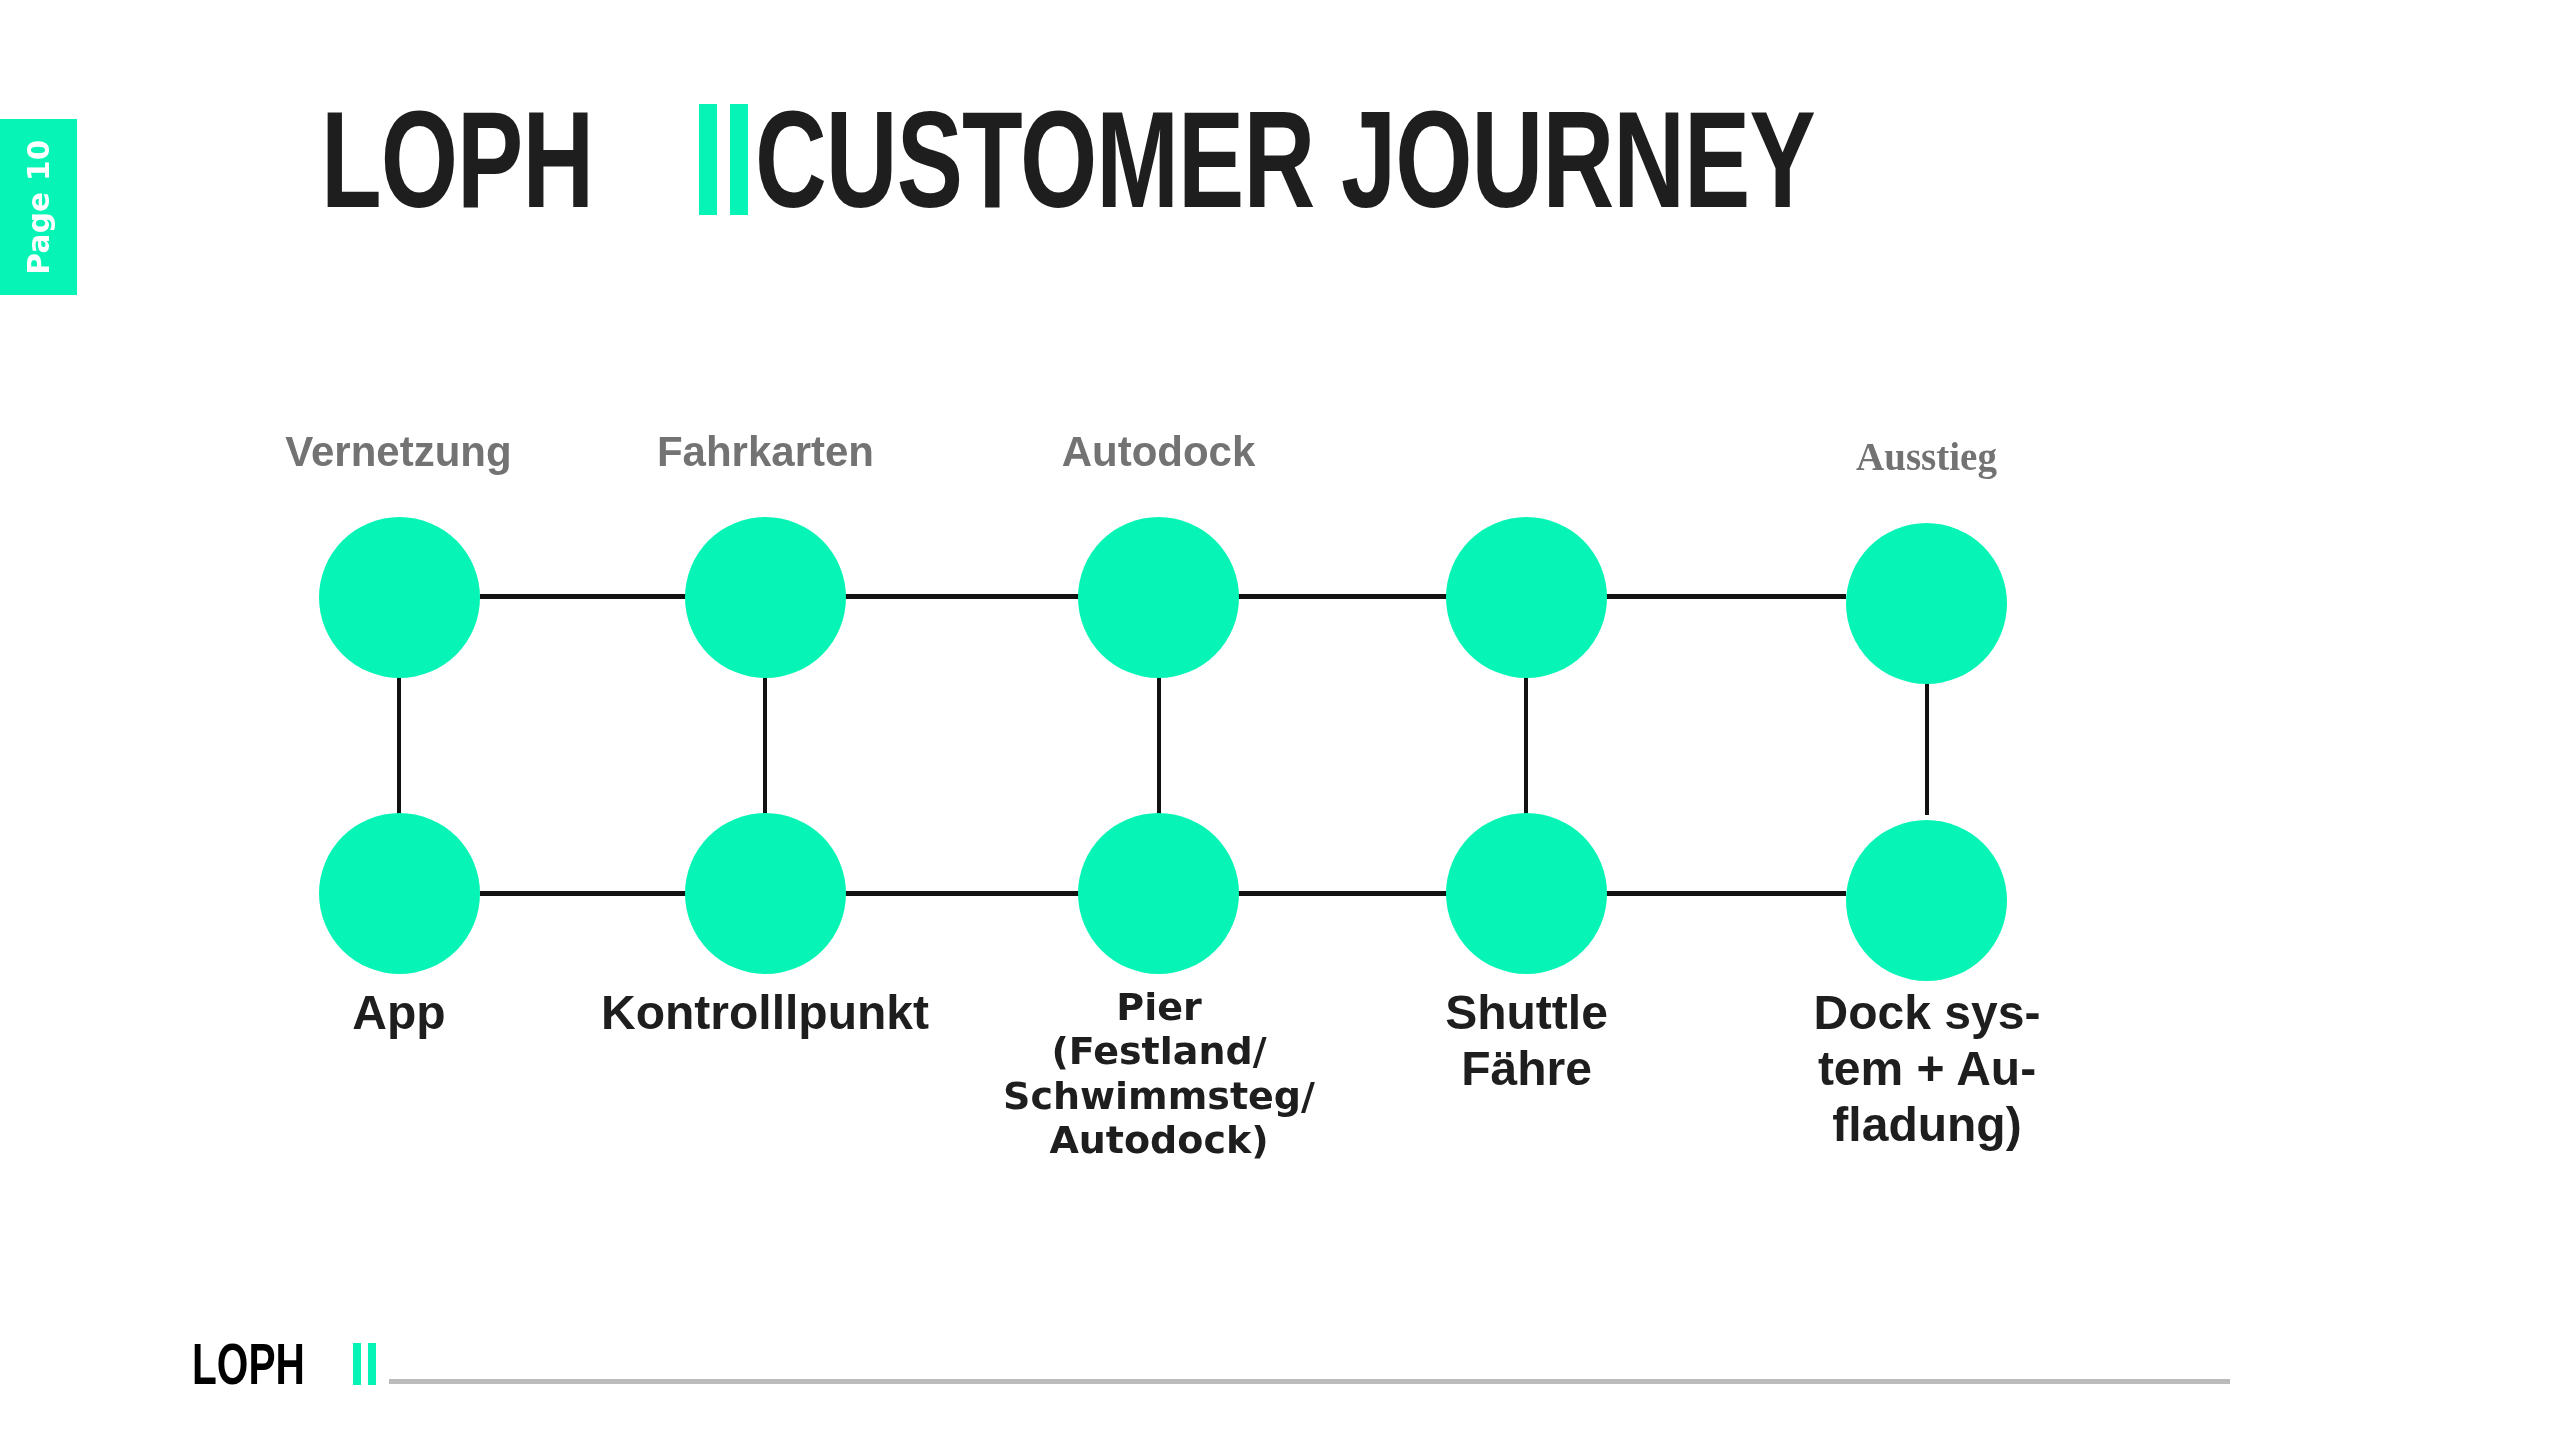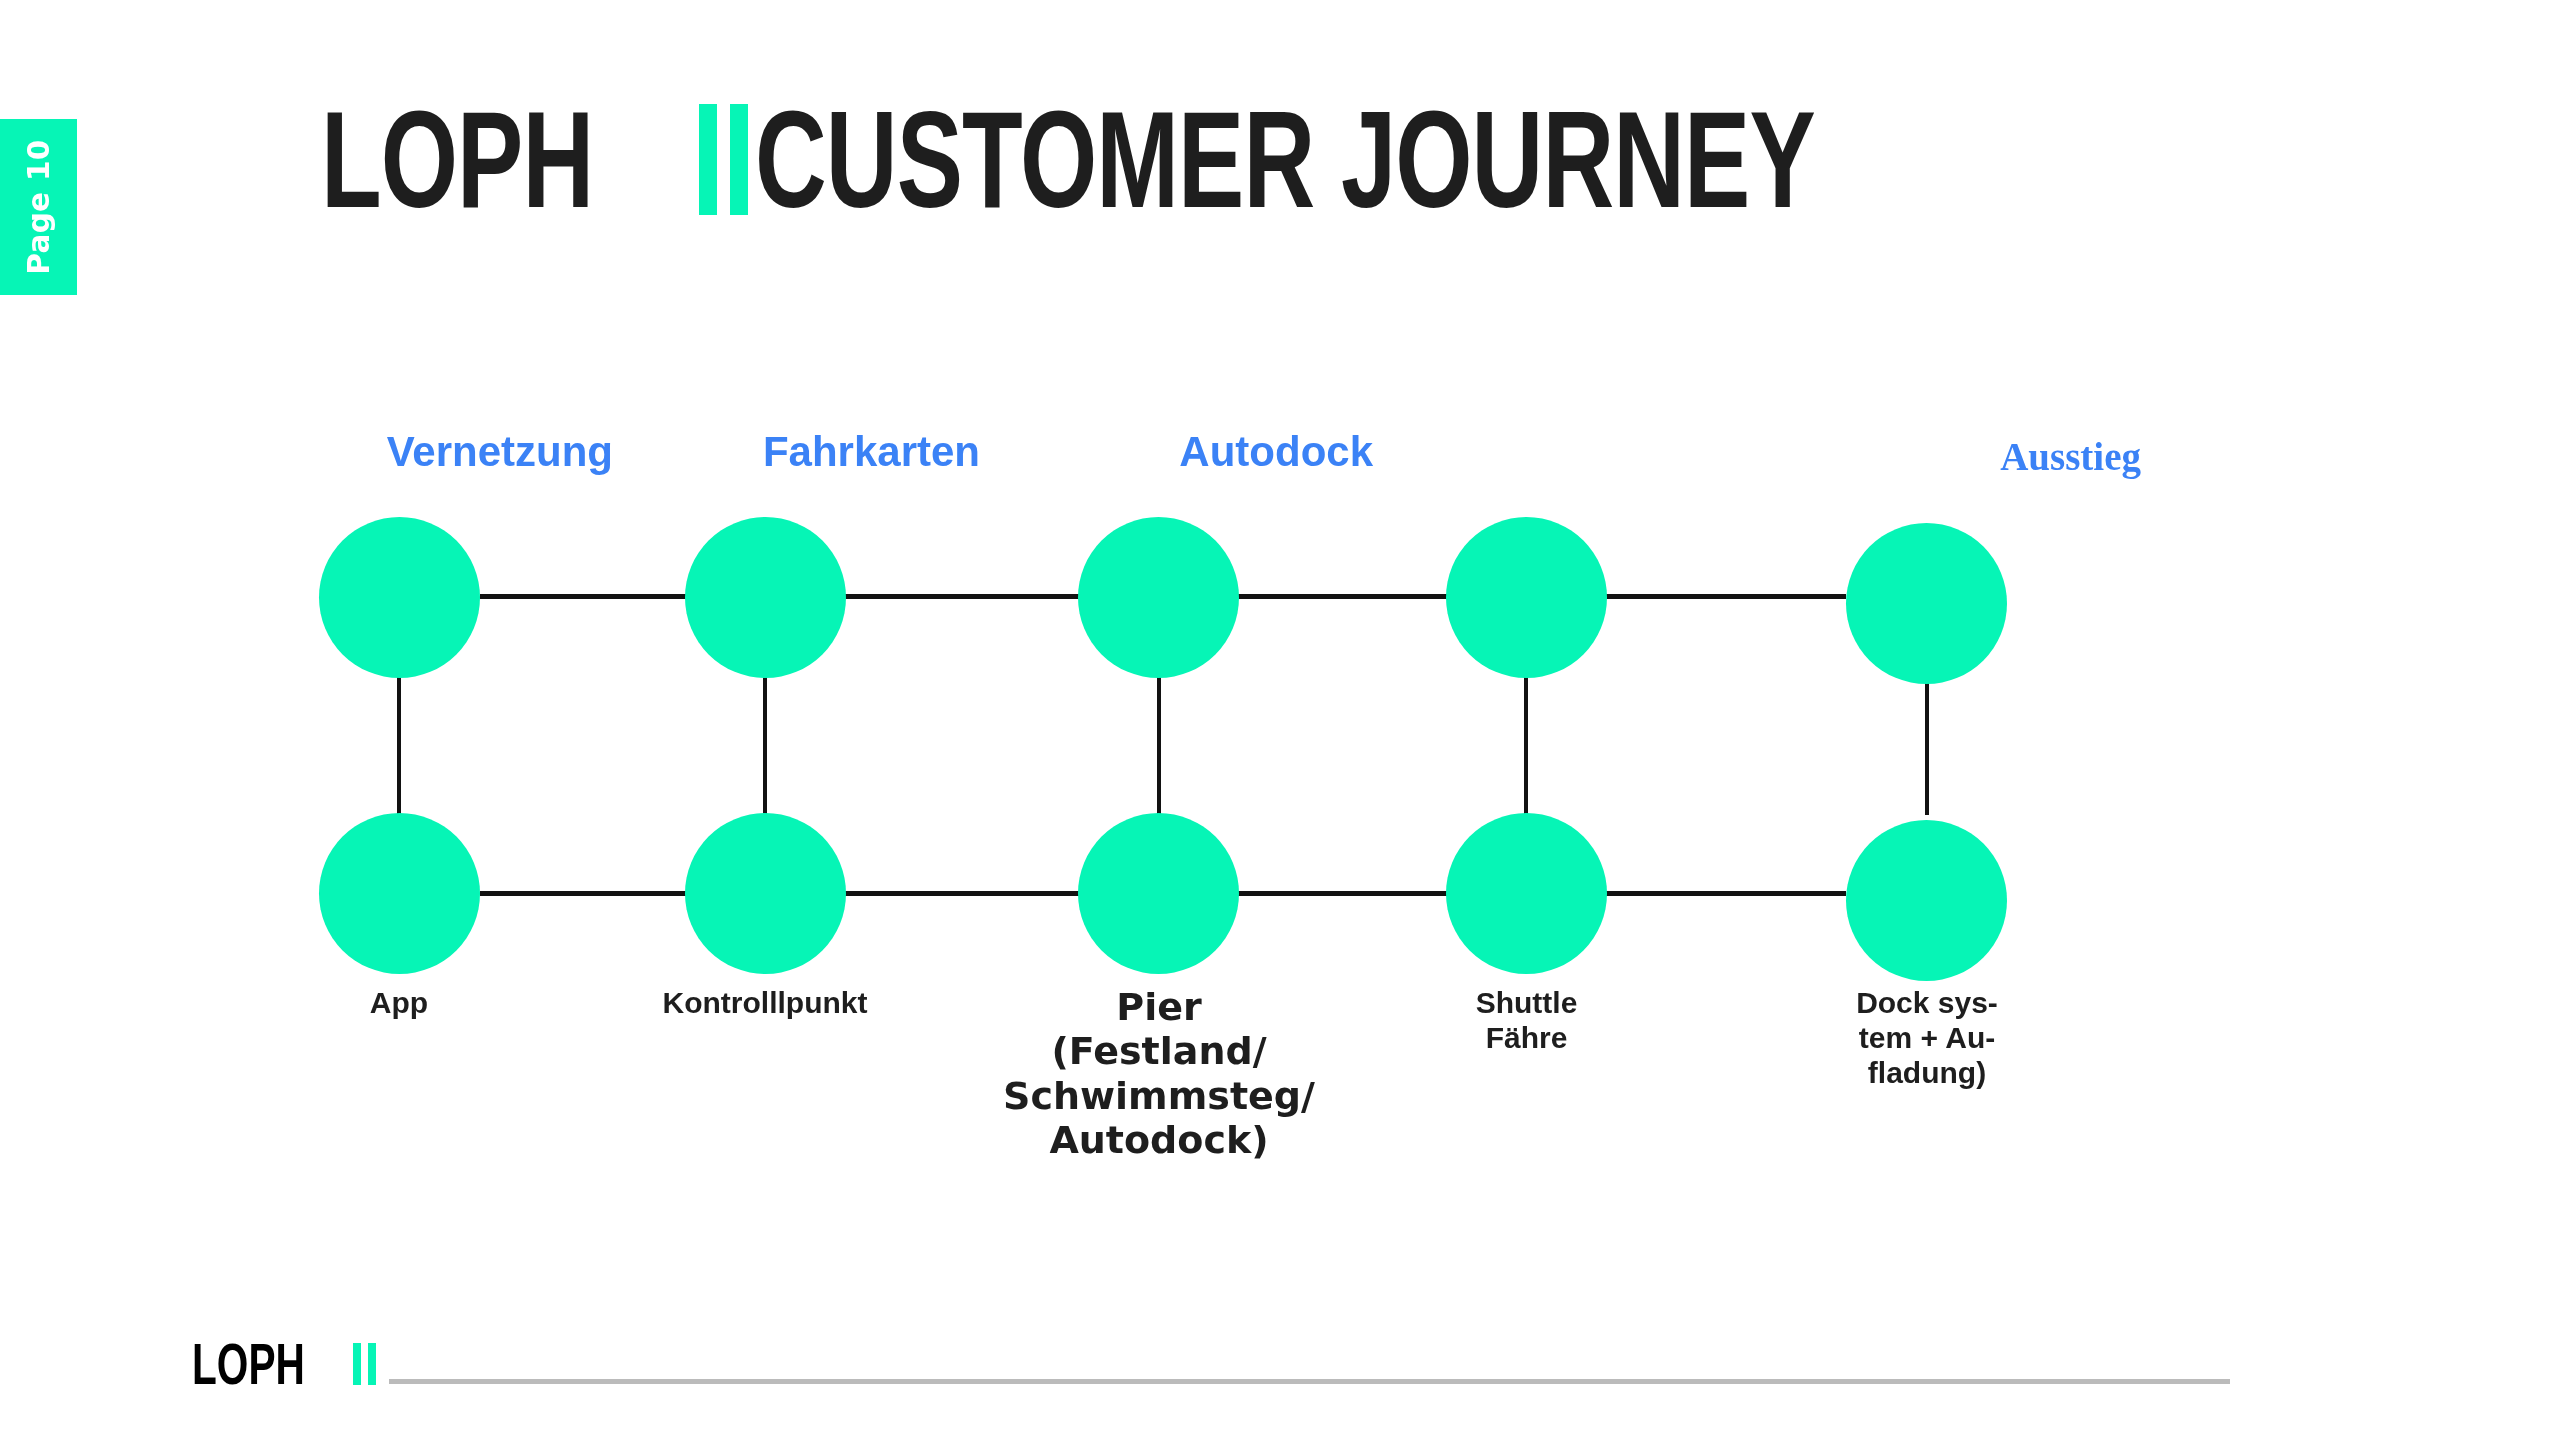--- a/index.html
+++ b/index.html
@@ -98,38 +98,38 @@
   }
   .conn-v {
     position: absolute;
     width: 4px;
     background: #121212;
   }
 
   
   .top-label {
     position: absolute;
-    text-align: right;
-    font-weight: bold;
-    color: #3b82f6;
+    text-align: center;
+    font-weight: bold;
+    color: #737373;
     font-size: 42px;
     line-height: 1.12;
     font-family: "Liberation Sans Narrow", "Liberation Sans", "DejaVu Sans Condensed", sans-serif;
     white-space: nowrap;
   }
   .top-label.wide {
     font-family: Liberation Serif, serif;
     font-size: 39px;
   }
   .bottom-label {
     position: absolute;
     text-align: center;
     font-weight: bold;
     color: #1E1E1E;
-    font-size: 30px;
+    font-size: 48px;
     line-height: 1.17;
     font-family: "Liberation Sans Narrow", "Liberation Sans", "DejaVu Sans Condensed", sans-serif;
   }
   .bottom-label.wide {
     font-family: "DejaVu Sans", "Liberation Sans", sans-serif;
     font-size: 38px;
   }
 
   
   #footer-logo {

